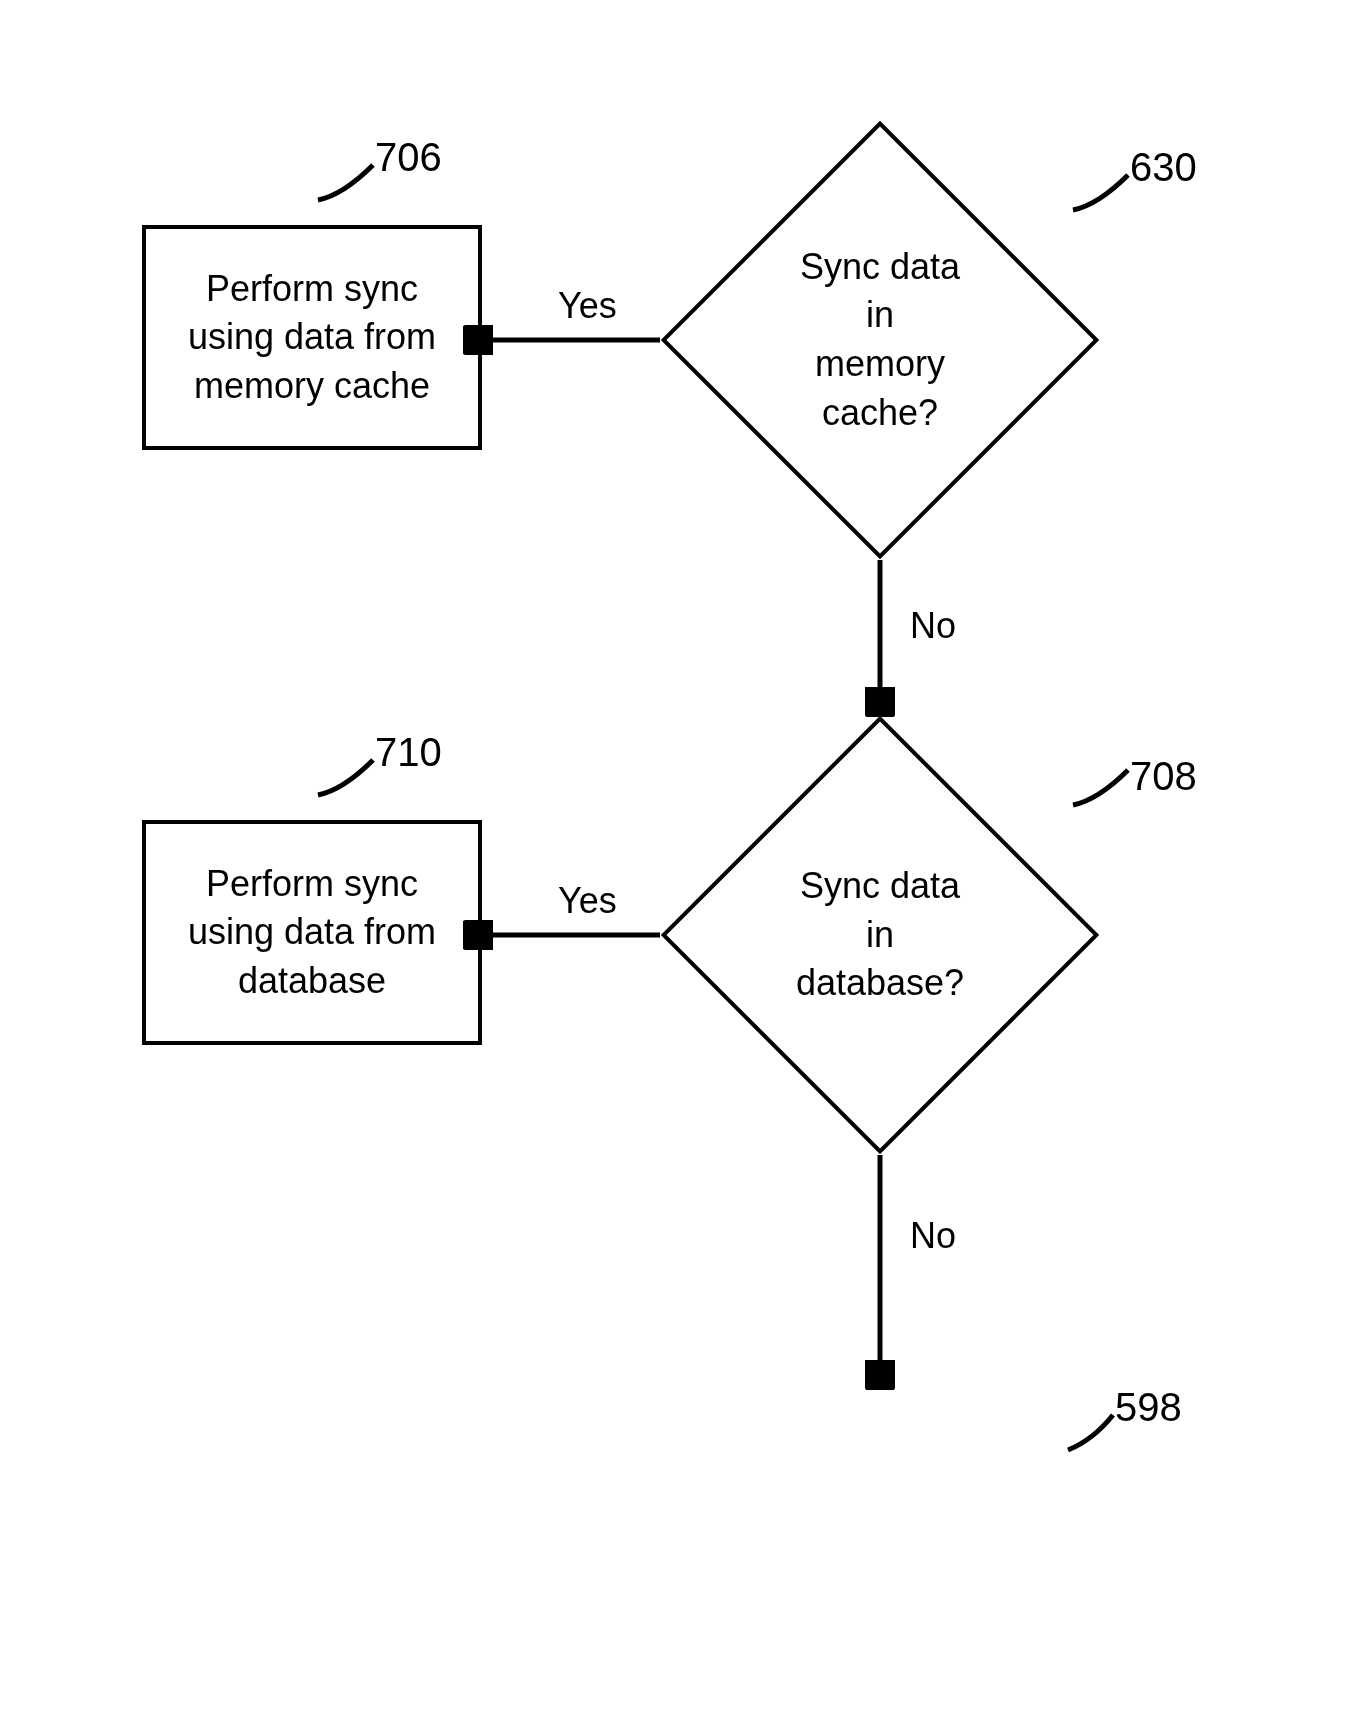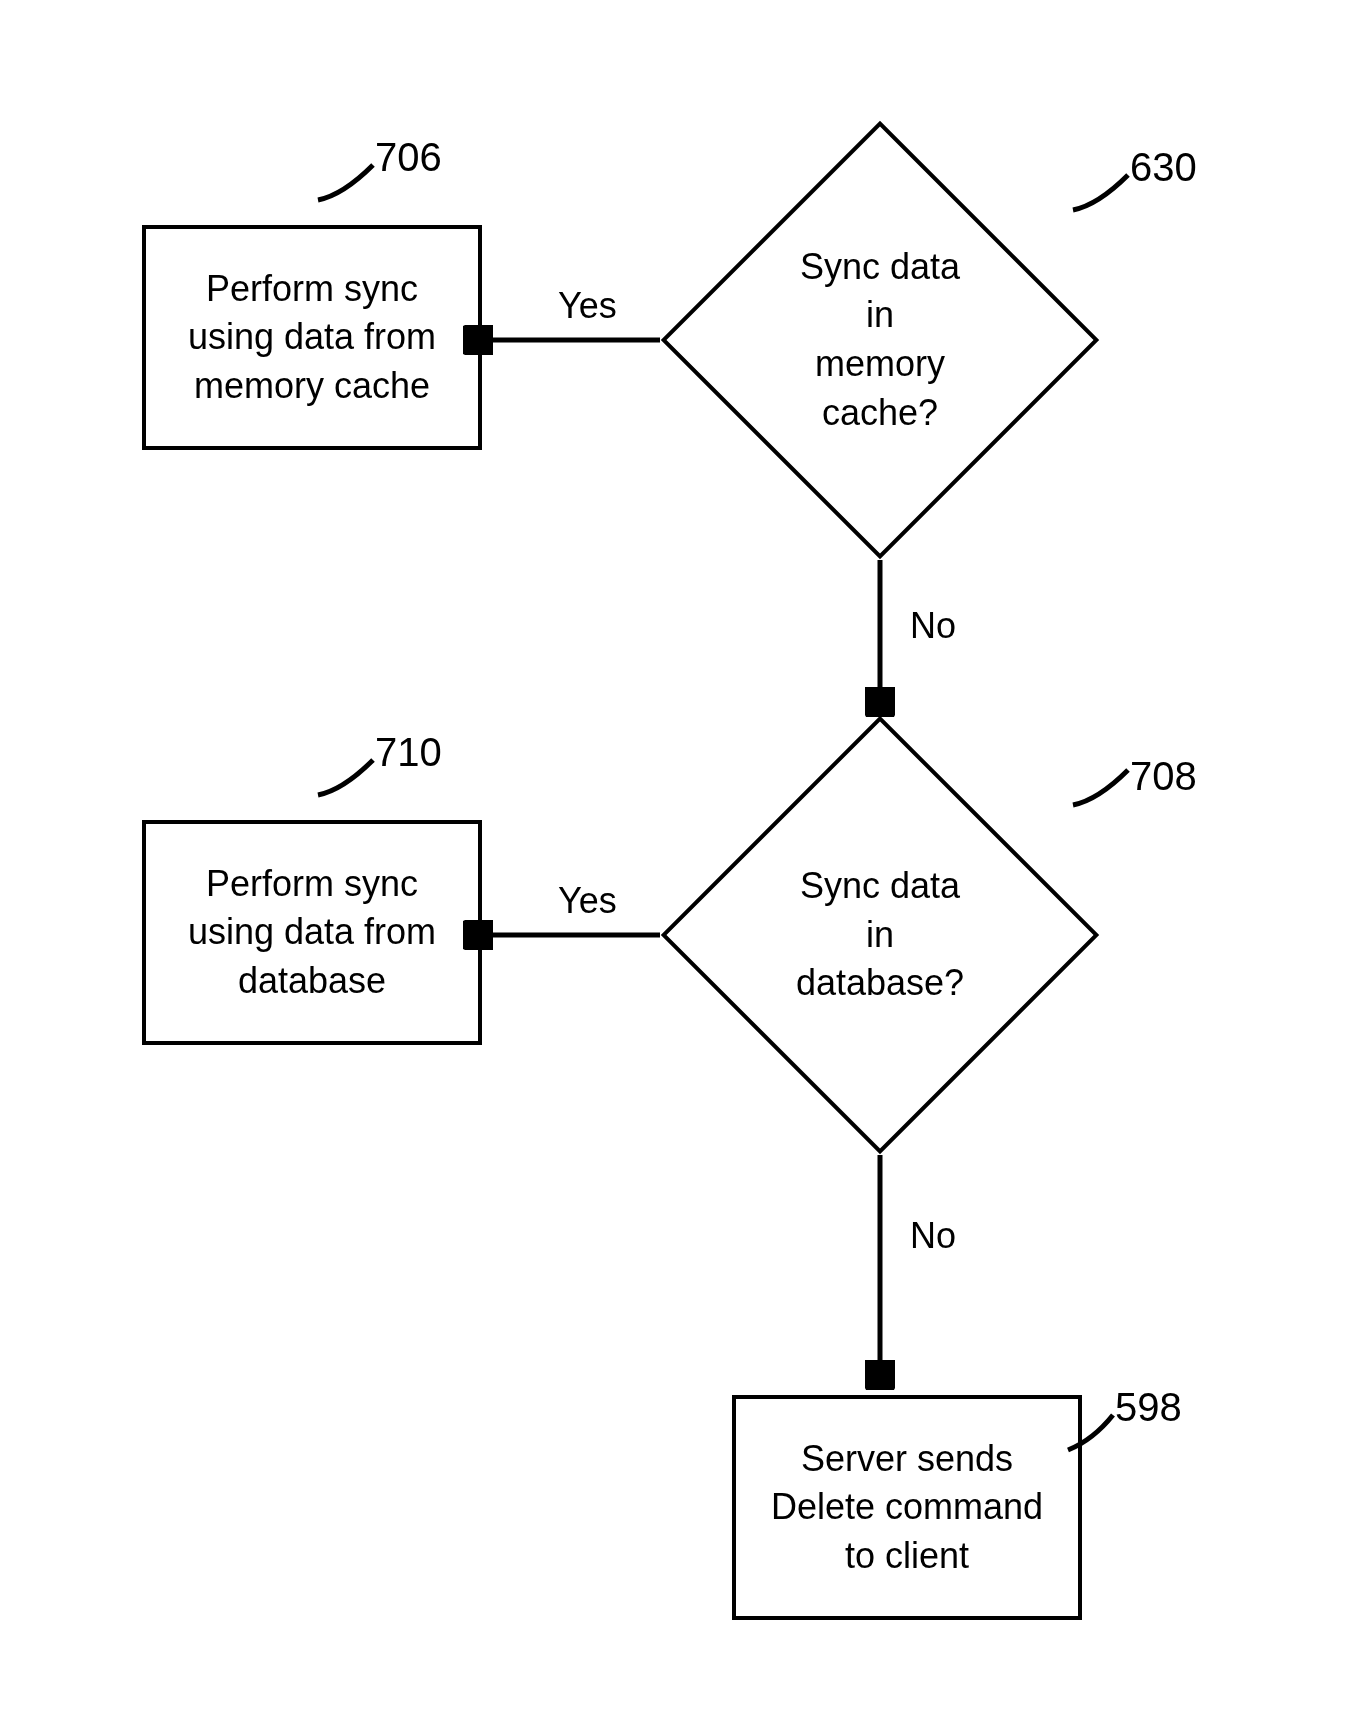--- a/index.html
+++ b/index.html
@@ -94,23 +94,20 @@
     <div class="diamond"></div>
     <div class="diamond-text">Sync data in<br>database?</div>
   </div>
   <div class="refnum" style="left:1130px; top:740px;margin-top:14px;">708</div>
 
   <div class="box" style="left:118px; top:820px; width:340px; height:225px;">
     <span>Perform sync<br>using data from<br>database</span>
   </div>
   <div class="refnum" style="left:375px; top:730px;">710</div>
 
-  <div class="box" style="left:708px; top:1395px; width:350px; height:225px;">
-    <span>Server sends<br>Delete command<br>to client</span>
-  </div>
   <div class="refnum" style="left:1115px; top:1385px;">598</div>
 
   <div class="label" style="left:558px; top:285px;">Yes</div>
   <div class="label" style="left:910px; top:605px;">No</div>
   <div class="label" style="left:558px; top:880px;">Yes</div>
   <div class="label" style="left:910px; top:1215px;">No</div>
 
   <svg class="overlay">
     <defs>
       <marker id="arrow" markerWidth="6" markerHeight="6" refX="5" refY="3" orient="auto">

